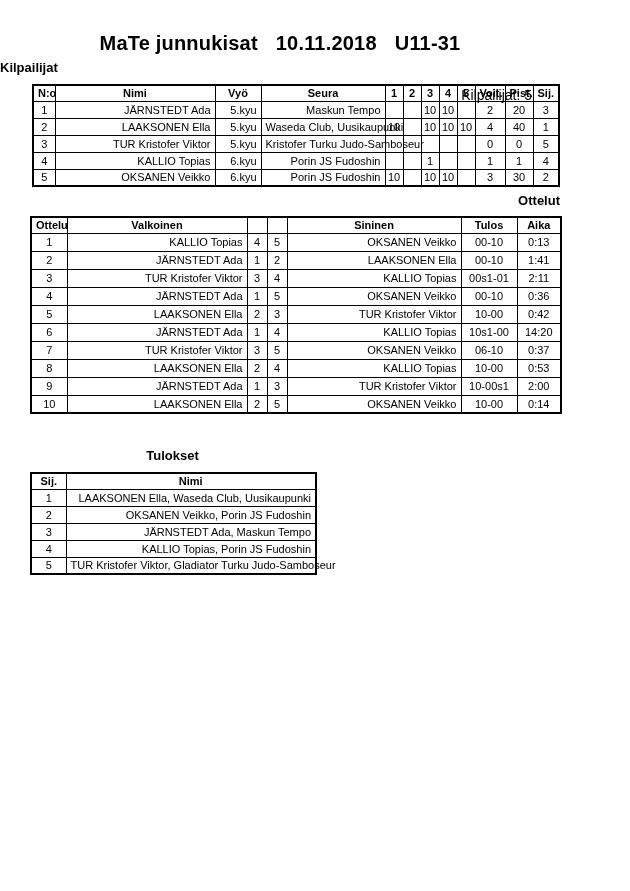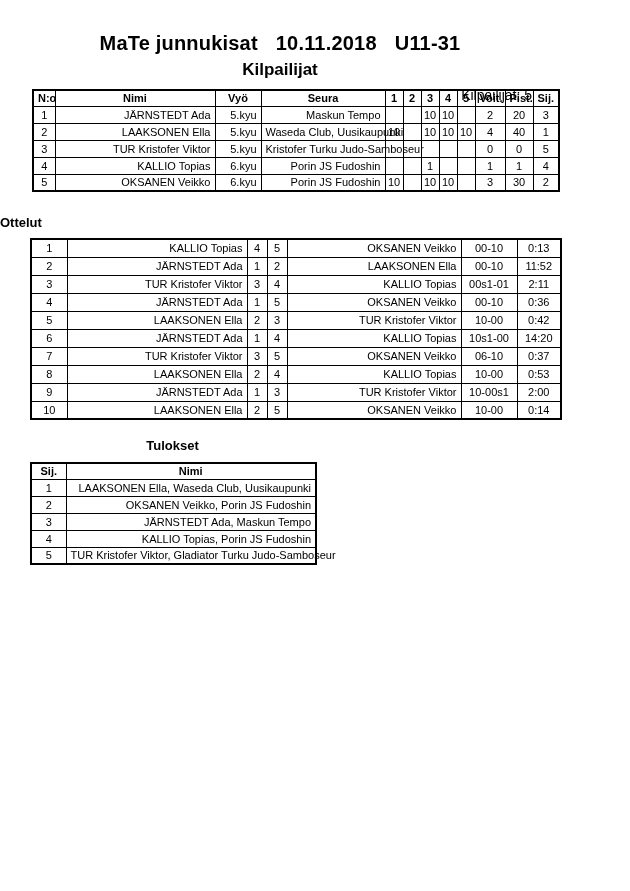--- a/index.html
+++ b/index.html
@@ -9,23 +9,23 @@
     font-family:"Liberation Sans", sans-serif;
     color:#000;
     position:relative;
     overflow:hidden;
   }
   .page { position:relative; width:560px; height:891px; background:#fff; }
 
   .title { text-align:center; font-weight:bold; font-size:20px; padding-top:32px; letter-spacing:0.2px; }
   .title span { display:inline-block; margin:0 9px; }
 
-  .subheading { text-align:center; font-weight:bold; font-size:17px; margin-top:5px; }
-  .subheading2 { text-align:left; font-weight:bold; font-size:13px; margin-top:23px; }
-  .subheading3 { width:285px; margin-left:30px; text-align:center; font-weight:bold; font-size:13px; margin-top:18px; }
+  .subheading { font-weight:bold; font-size:13px; margin-top:5px; }
+  .subheading2 { text-align:right; font-weight:bold; font-size:13px; margin-top:6px; }
+  .subheading3 { width:285px; margin-left:30px; text-align:center; font-weight:bold; font-size:13px; margin-top:34px; }
 
   .count-label { position:absolute; top:87px; right:28px; font-size:14px; }
 
   table {
     border-collapse:collapse;
     table-layout:fixed;
     border:2px solid #000;
     font-size:11px;
     padding-left:12px;
   }
@@ -168,37 +168,46 @@
     <colgroup>
       <col style="width:36px">
         <col style="width:180px">
         <col style="width:20px">
         <col style="width:20px">
       <col style="width:174px">
         <col style="width:56px">
         <col style="width:44px">
     </colgroup>
     <tbody>
+        <tr>
+      <th>Ottelu</th>
+      <th>Valkoinen</th>
+      <th></th>
+      <th></th>
+      <th>Sininen</th>
+      <th>Tulos</th>
+      <th>Aika</th>
+    </tr>
     <tr>
       <td class="c">1</td>
       <td class="l">KALLIO Topias</td>
       <td class="c">4</td>
       <td class="c">5</td>
       <td class="l">OKSANEN Veikko</td>
       <td class="c">00-10</td>
       <td class="c">0:13</td>
     </tr>
     <tr>
       <td class="c">2</td>
       <td class="l">JÄRNSTEDT Ada</td>
       <td class="c">1</td>
       <td class="c">2</td>
       <td class="l">LAAKSONEN Ella</td>
       <td class="c">00-10</td>
-      <td class="c">11:52</td>
+      <td class="c">1:41</td>
     </tr>
     <tr>
       <td class="c">3</td>
       <td class="l">TUR Kristofer Viktor</td>
       <td class="c">3</td>
       <td class="c">4</td>
       <td class="l">KALLIO Topias</td>
       <td class="c">00s1-01</td>
       <td class="c">2:11</td>
     </tr>

